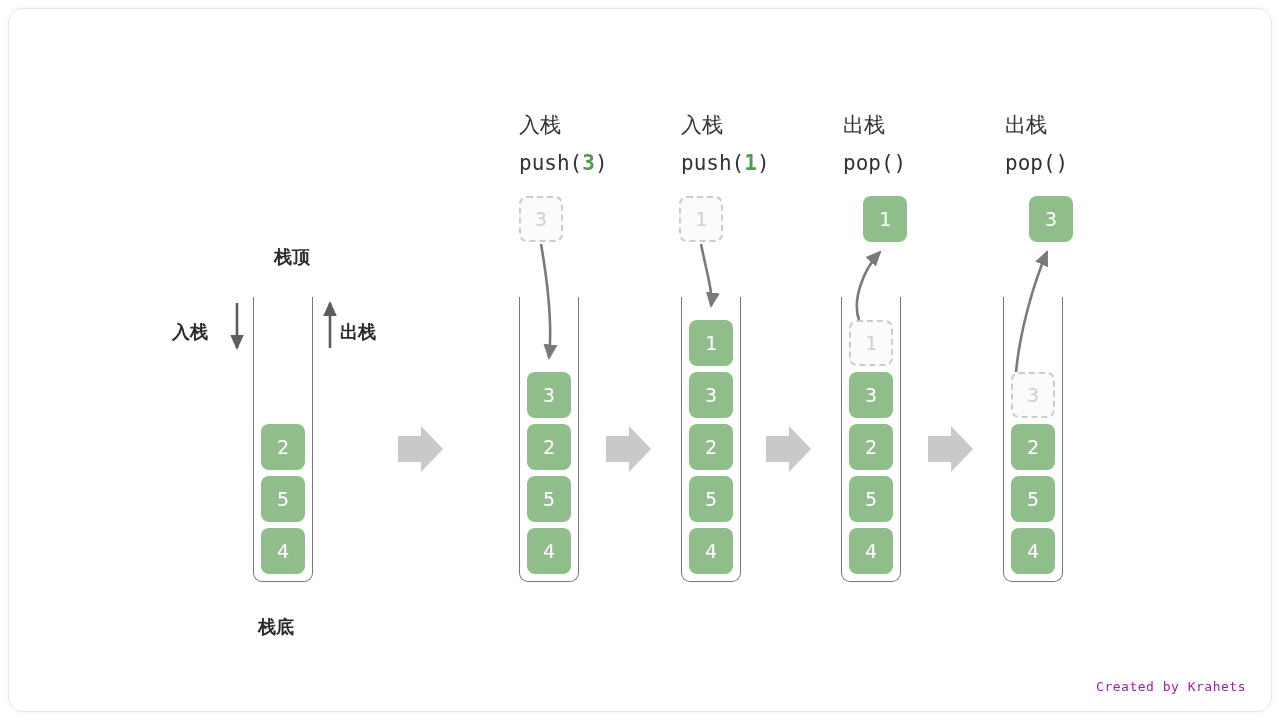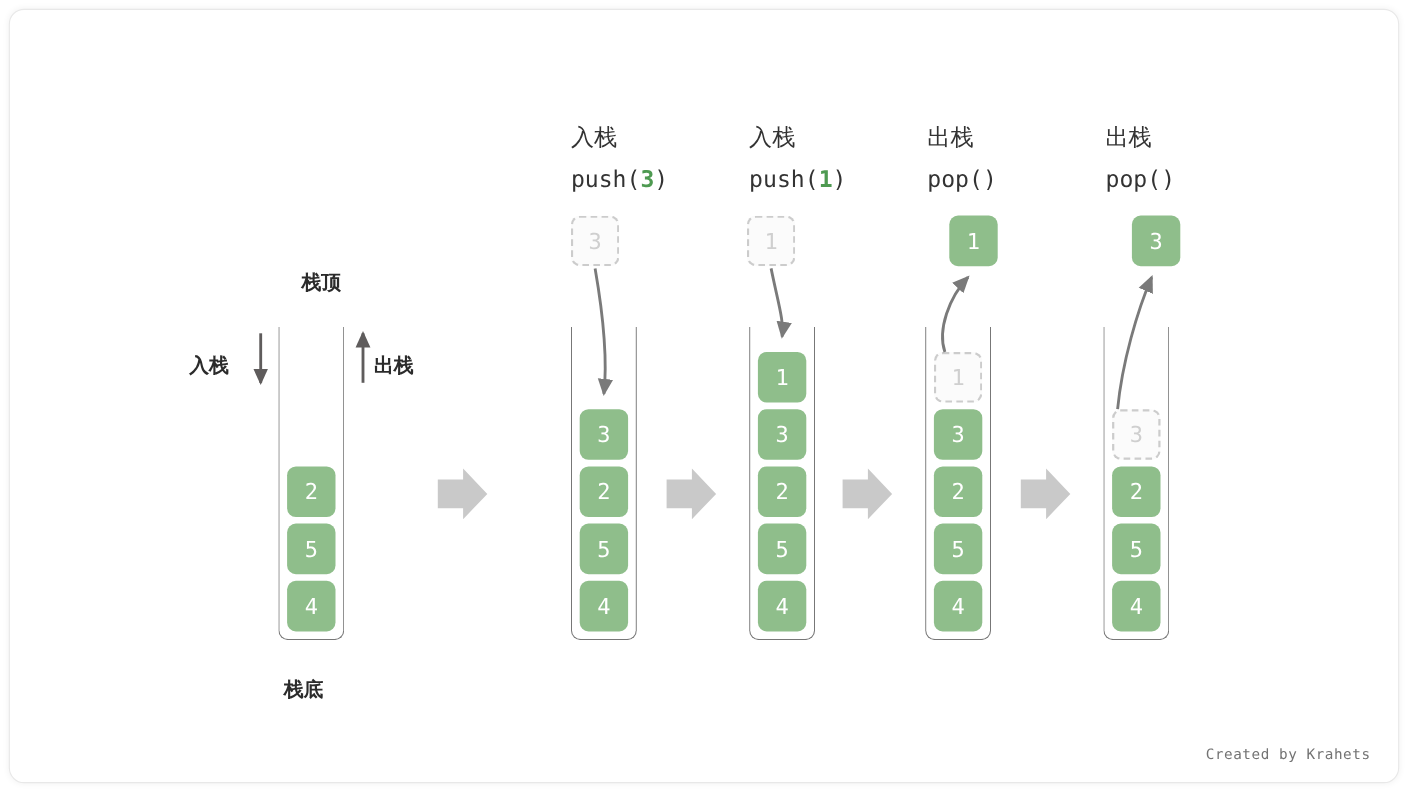--- a/index.html
+++ b/index.html
@@ -121,21 +121,21 @@
     pointer-events: none;
   }
 
   
   .credit {
     position: absolute;
     right: 34px;
     bottom: 26px;
     font-family: "DejaVu Sans Mono", monospace;
     font-size: 13px;
-    color: #737373;
+    color: #a21caf;
     letter-spacing: 0.5px;
     white-space: nowrap;
   }
 </style>
 </head>
 <body>
 
 <div id="canvas">
   <div class="card"></div>
 

